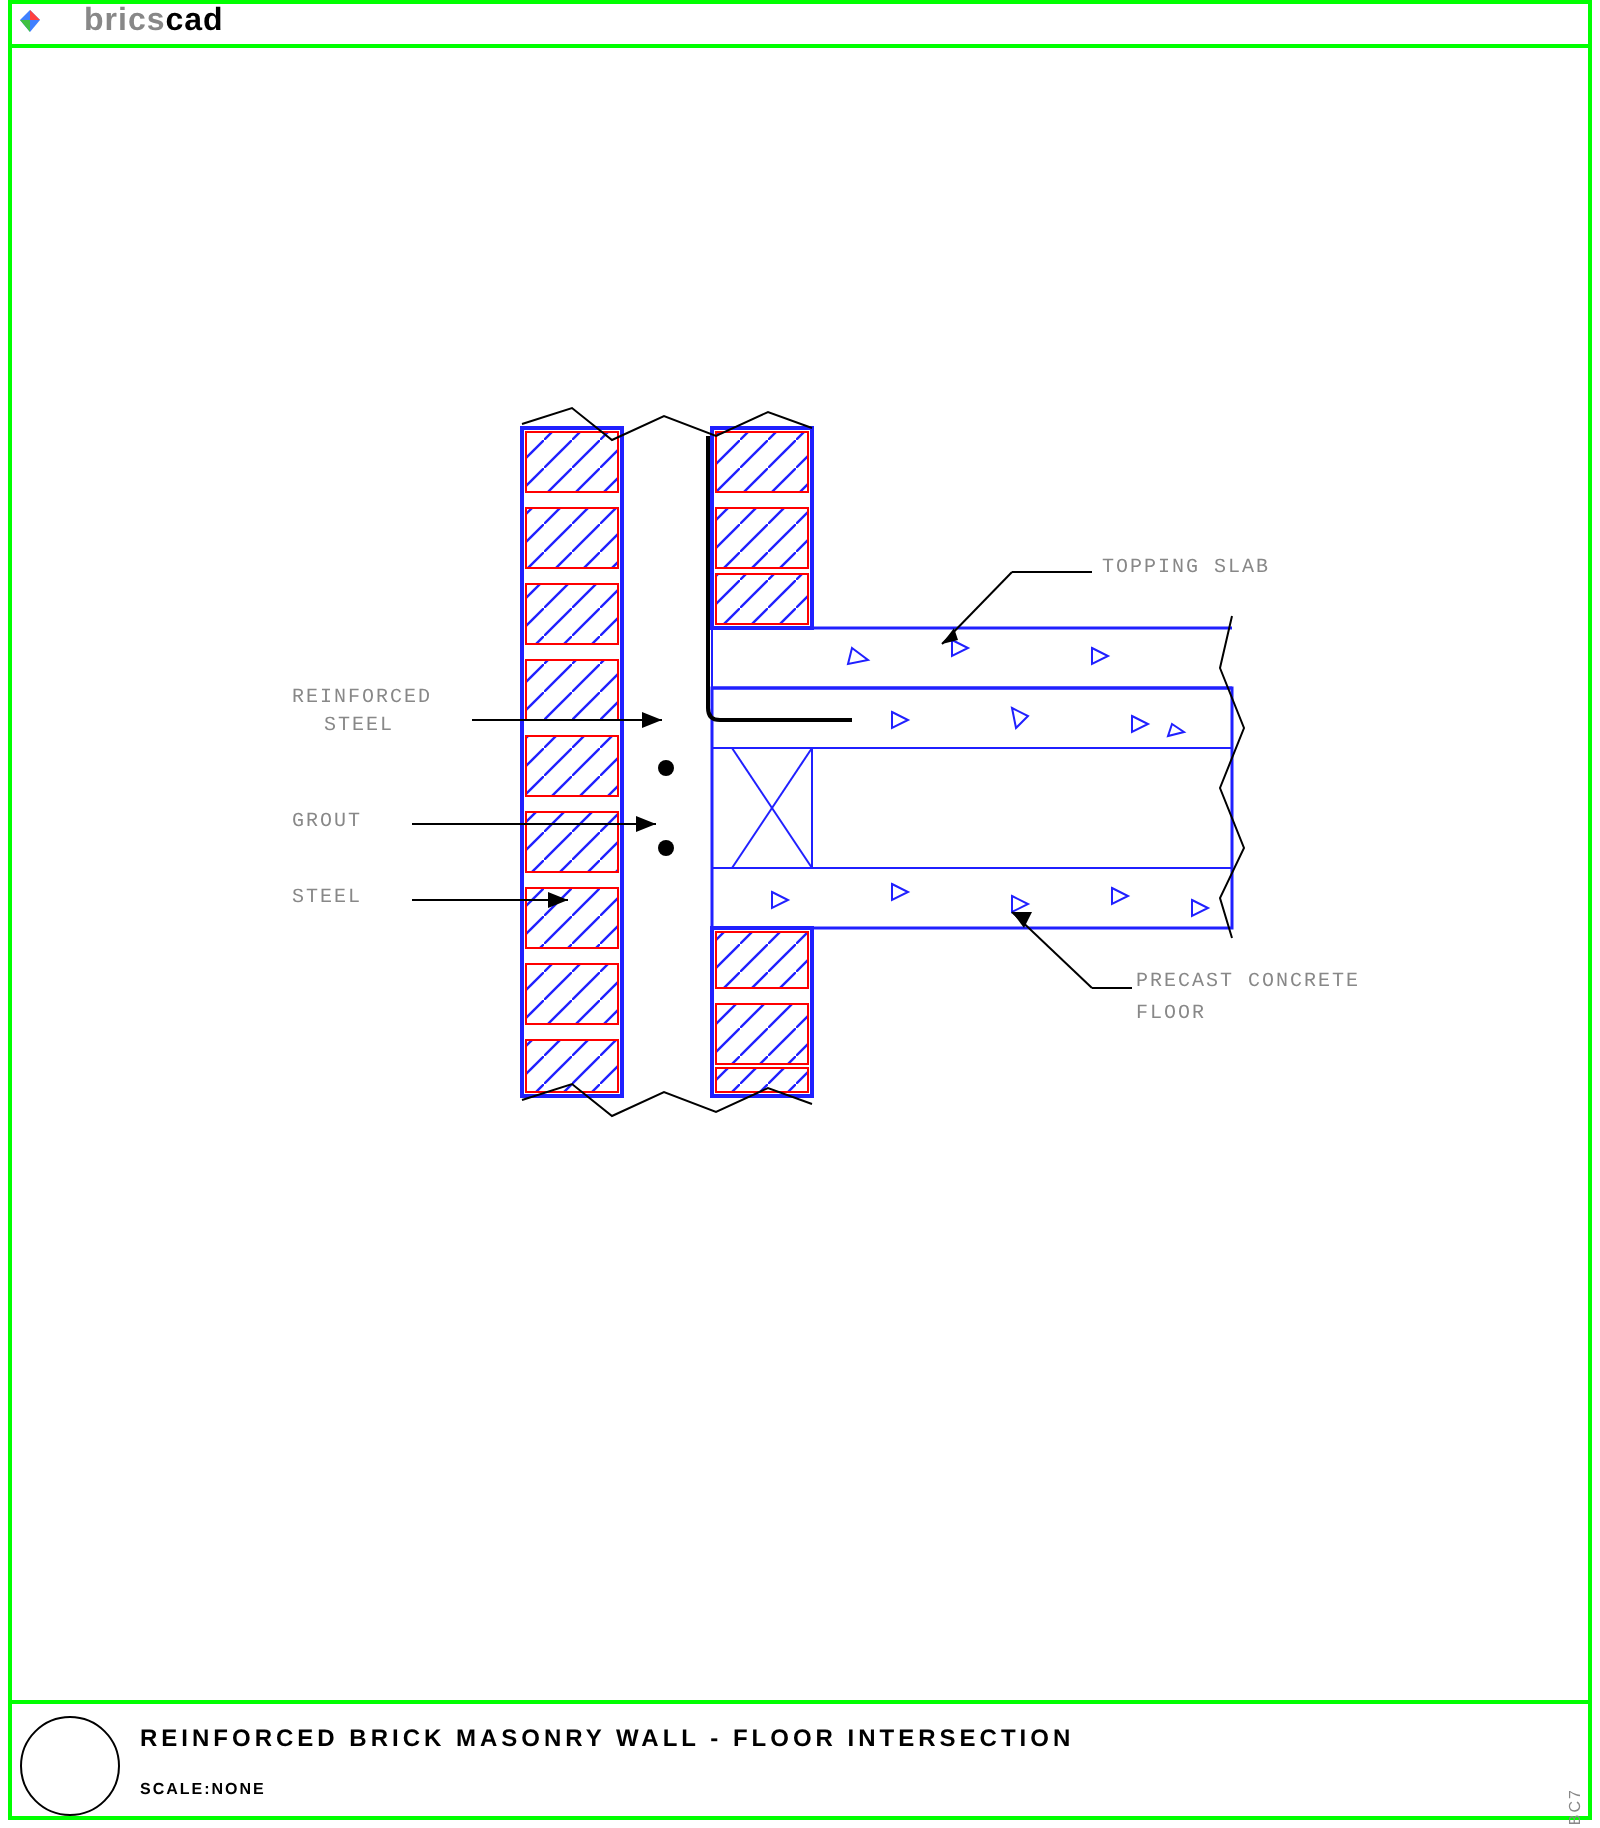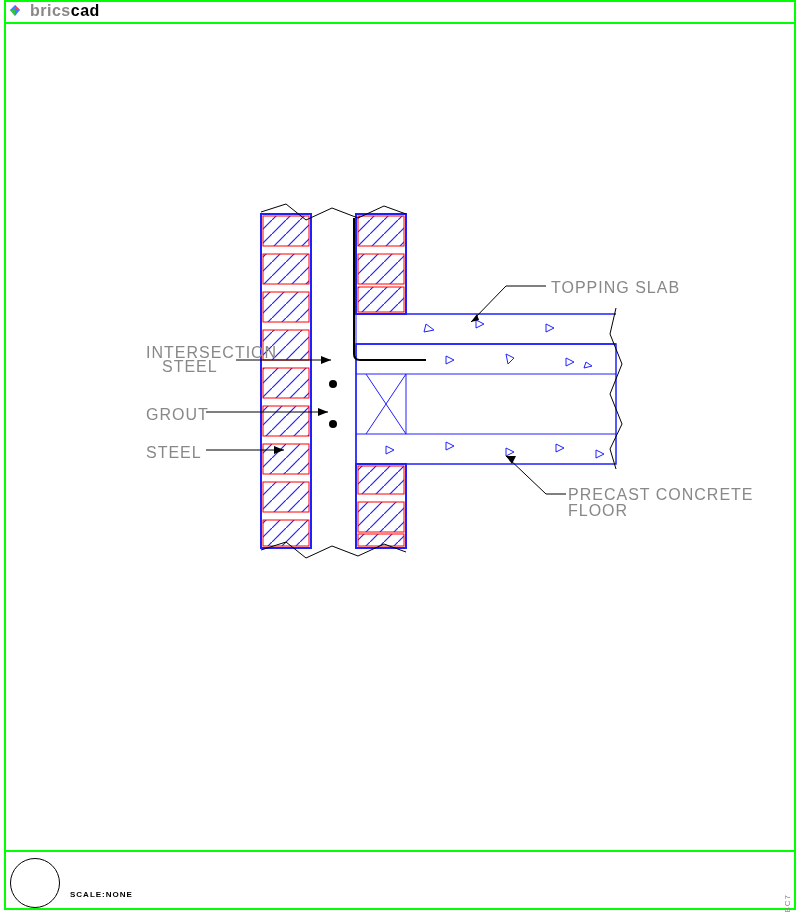--- a/index.html
+++ b/index.html
@@ -1,26 +1,26 @@
 <!DOCTYPE html>
 <html><head>
 <meta charset="utf-8">
 <style>
 *{margin:0;padding:0;box-sizing:border-box}
 body{width:800px;height:914px;background:#fff;font-family:Arial,sans-serif;position:relative;overflow:hidden}
 .frame{position:absolute;left:4px;top:0;width:792px;height:910px;border:2px solid #00ff00}
-.header{position:absolute;left:8px;top:2px;display:flex;align-items:center;gap:8px}
+.header{position:absolute;left:8px;top:2px;display:flex;align-items:center;gap:20px}
 .logo{width:14px;height:14px}
 .brand{font-size:16px;font-weight:bold;letter-spacing:0.5px}
 .brand .b1{color:#888}
 .brand .b2{color:#000}
 .hr1{position:absolute;left:6px;top:22px;width:788px;height:2px;background:#00ff00}
 .canvas{position:absolute;left:6px;top:24px;width:788px;height:820px}
 .svg-drawing{position:absolute;left:0;top:0}
-.label{position:absolute;font-size:16px;letter-spacing:1px;color:#888;font-family:Liberation Sans, sans-serif;white-space:nowrap}
+.label{position:absolute;font-size:10px;letter-spacing:1px;color:#888;font-family:Liberation Mono, monospace;white-space:nowrap}
 .footer{position:absolute;left:6px;bottom:4px;width:788px;height:60px;border-top:2px solid #00ff00}
 .circle{position:absolute;left:4px;top:6px;width:50px;height:50px;border:1px solid #000;border-radius:50%}
 .title{position:absolute;left:64px;top:10px;font-size:12px;font-weight:bold;letter-spacing:2px;color:#000}
 .scale{position:absolute;left:64px;top:38px;font-size:8px;font-weight:bold;letter-spacing:1px;color:#000}
 .side-code{position:absolute;right:8px;bottom:20px;font-size:8px;letter-spacing:1px;color:#888;transform:rotate(-90deg);transform-origin:right bottom}
 </style>
 </head>
 <body>
 
 <div class="frame"></div>
@@ -135,26 +135,27 @@
 
   <line x1="200" y1="388" x2="322" y2="388" stroke="#000" stroke-width="1"></line>
   <polygon points="322,388 312,384 312,392" fill="#000"></polygon>
 
   <line x1="200" y1="426" x2="278" y2="426" stroke="#000" stroke-width="1"></line>
   <polygon points="278,426 268,422 268,430" fill="#000"></polygon>
 
 </svg>
 
 <div class="label" style="left:545px;top:255px">TOPPING SLAB</div>
-<div class="label" style="left:140px;top:320px">INTERSECTION</div>
+<div class="label" style="left:140px;top:320px">REINFORCED</div>
 <div class="label" style="left:156px;top:334px">STEEL</div>
 <div class="label" style="left:140px;top:382px">GROUT</div>
 <div class="label" style="left:140px;top:420px">STEEL</div>
 <div class="label" style="left:562px;top:462px">PRECAST CONCRETE</div>
 <div class="label" style="left:562px;top:478px">FLOOR</div>
 
 </div>
 
 <div class="footer">
   <div class="circle"></div>
+  <div class="title">REINFORCED BRICK MASONRY WALL - FLOOR INTERSECTION</div>
   <div class="scale">SCALE:NONE</div>
 </div>
 <div class="side-code">MBC7</div>
 
 </body></html>

